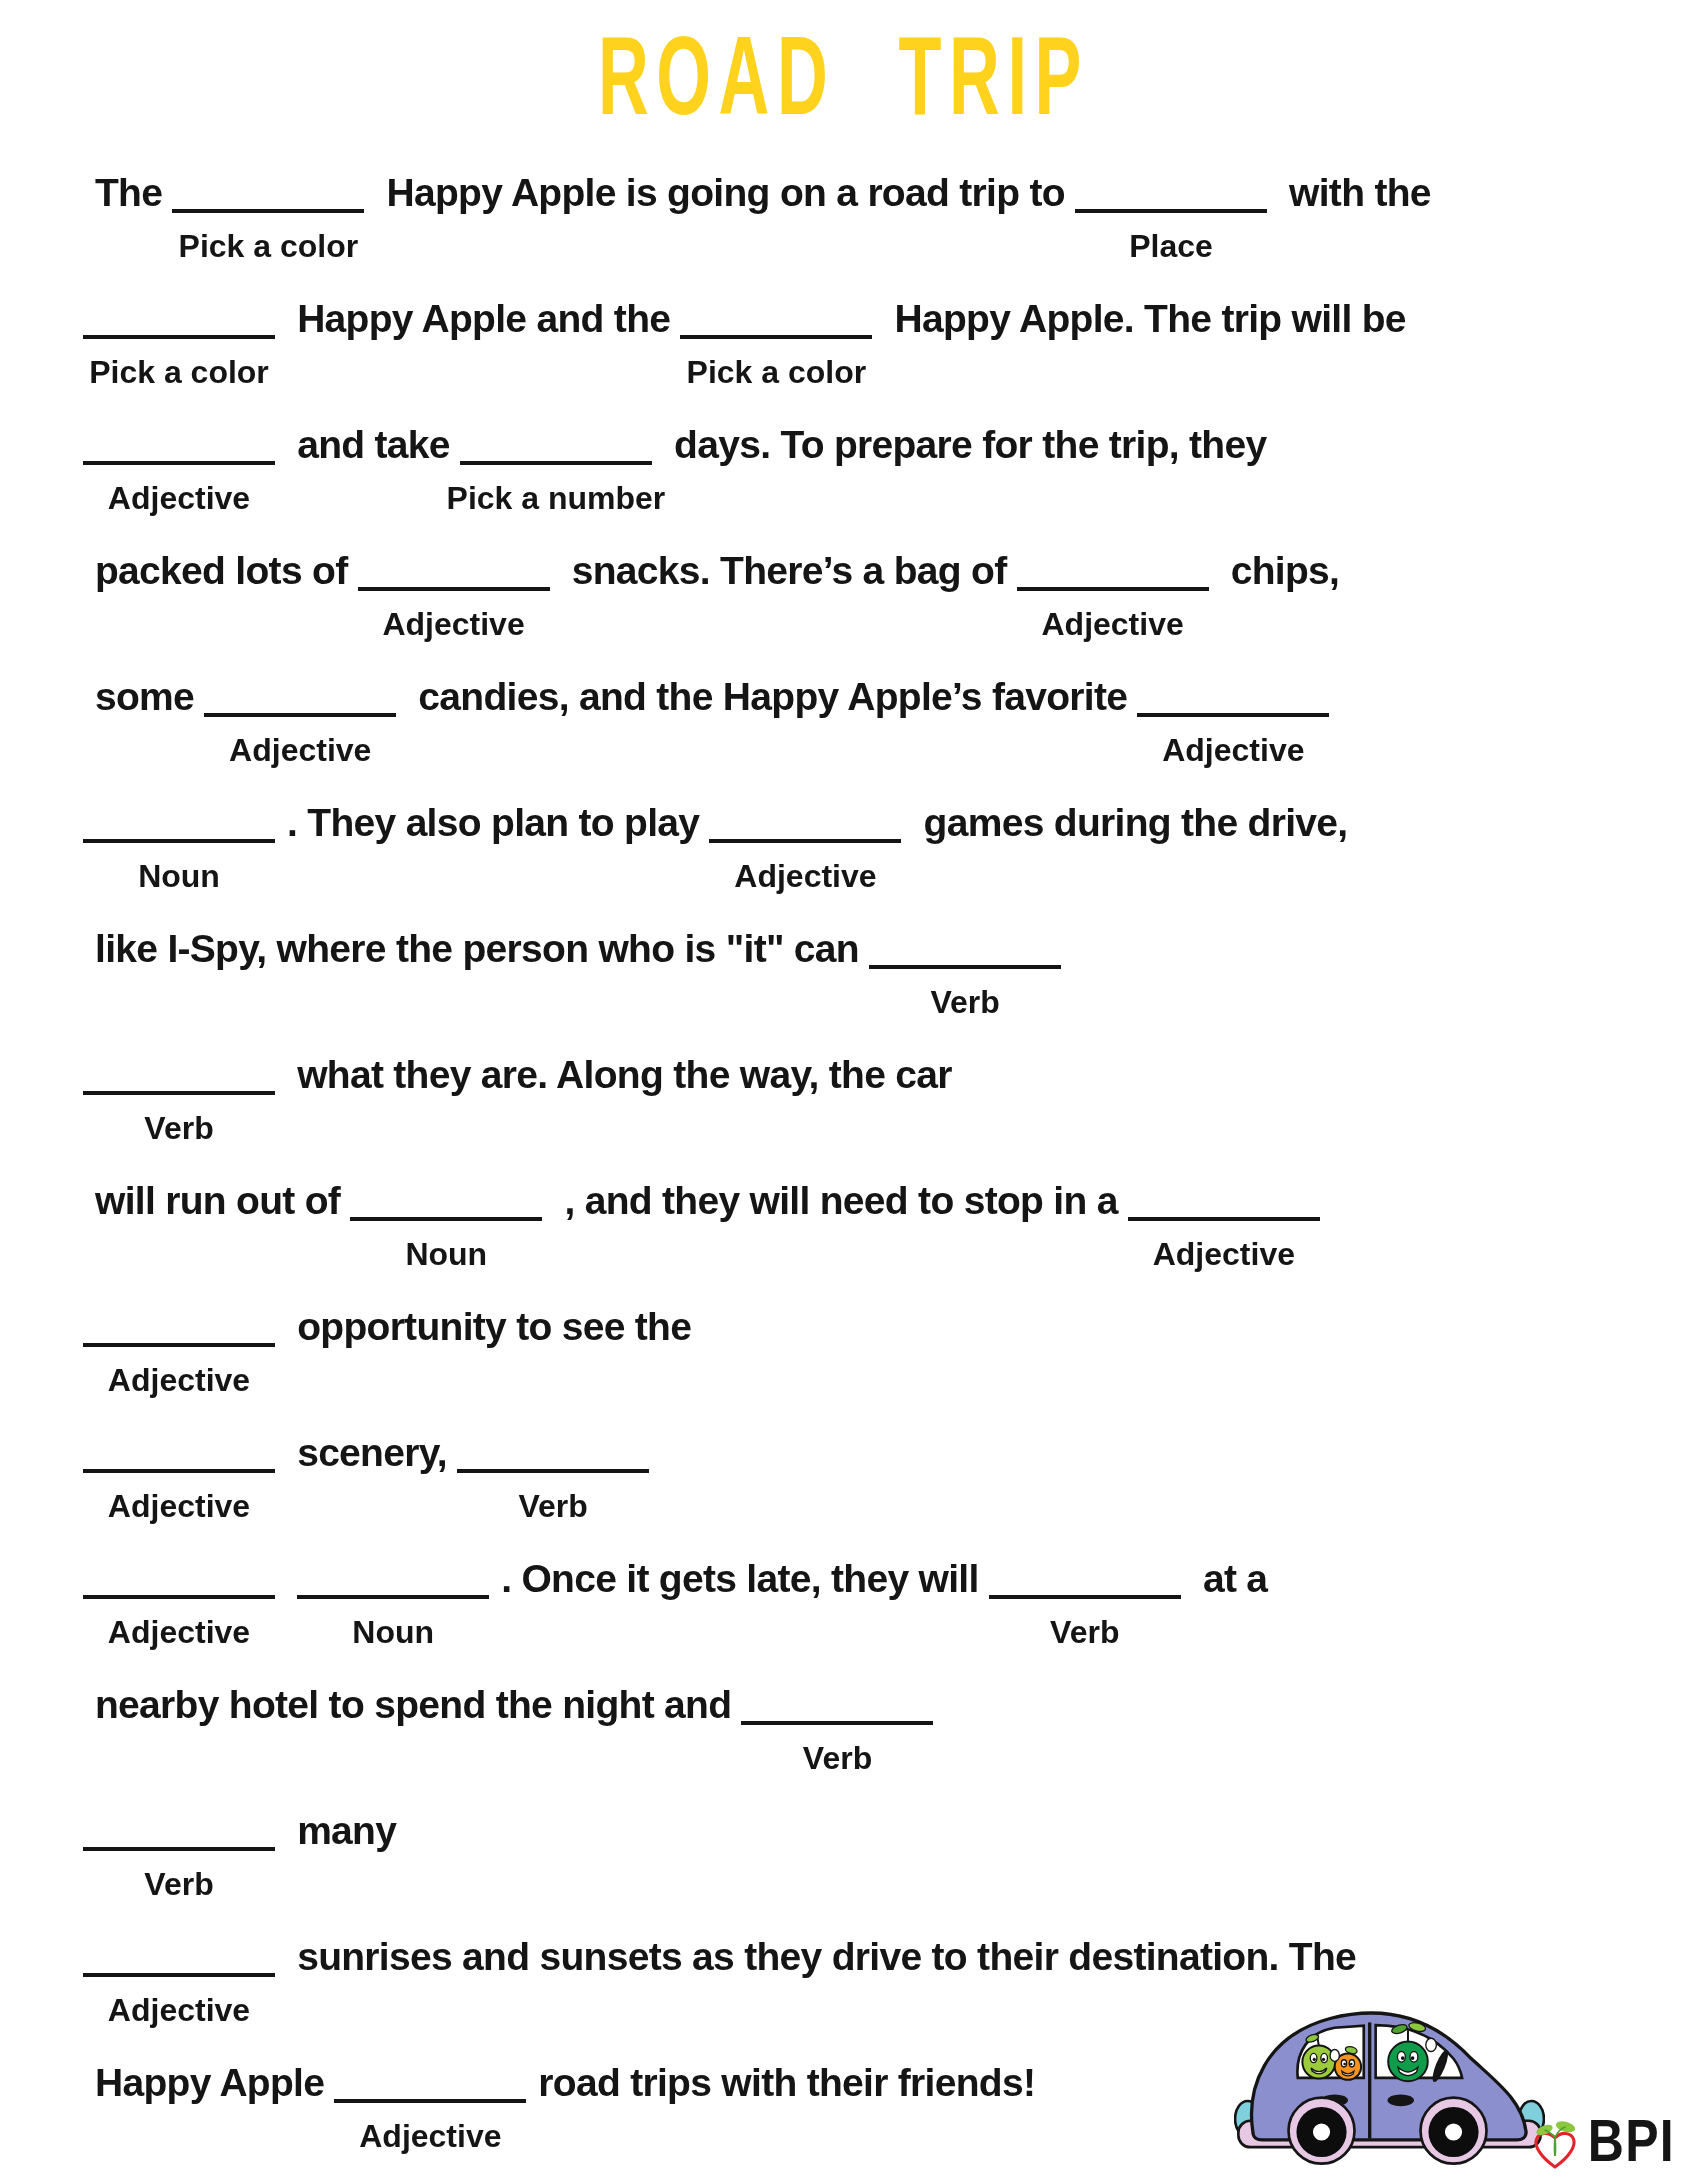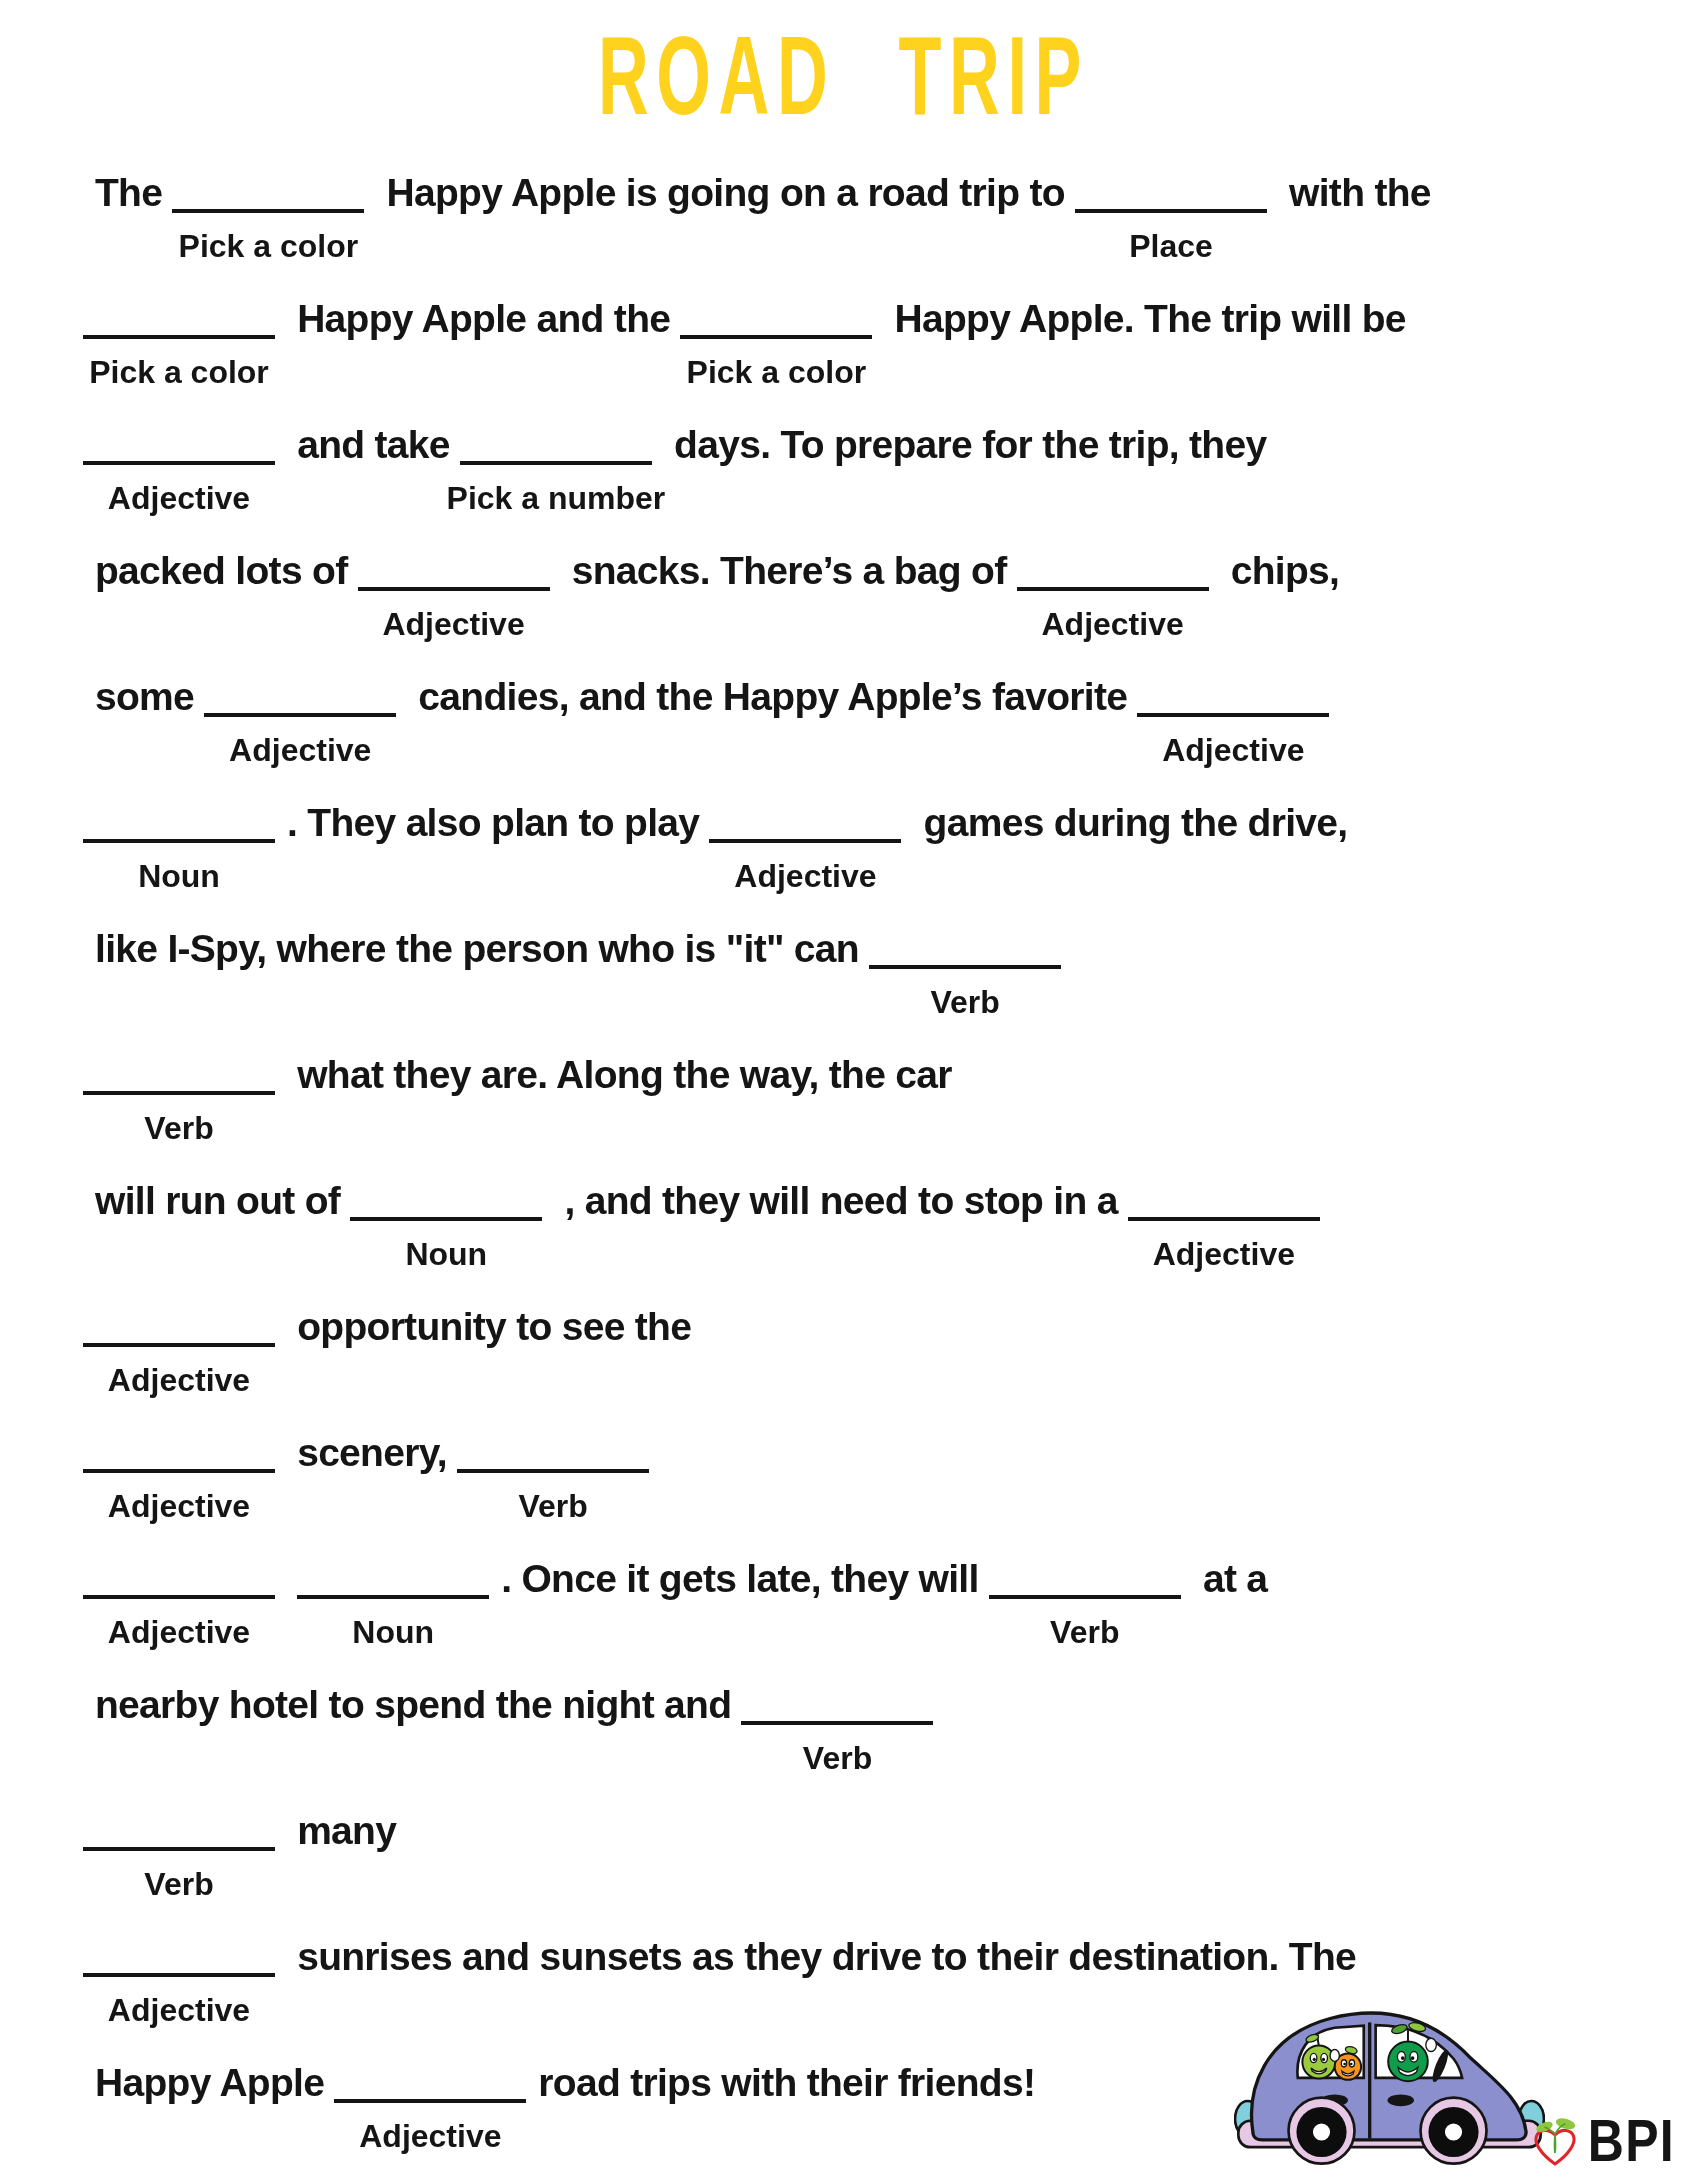--- a/index.html
+++ b/index.html
@@ -32,21 +32,21 @@
   }
   .blank .lab{
     position:absolute;top:20px;left:50%;transform:translateX(-50%);
     font-size:32px;font-weight:700;letter-spacing:0;
     line-height:1.1;white-space:nowrap;
   }
   .car-wrap{
     position:absolute;right:142px;bottom:18.5px;width:311px;height:165px;
   }
   .logo-wrap{
-    position:absolute;right:12px;bottom:8px;display:flex;align-items:flex-start;gap:5px;
+    position:absolute;right:12px;bottom:8px;display:flex;align-items:center;gap:5px;
   }
   .logo-text{
     font-size:50px;font-weight:700;letter-spacing:1.3px;
     display:inline-block;transform:scaleY(1.18);transform-origin:center bottom;
   }
   svg{display:block;}
 </style>
 </head>
 <body>
 

